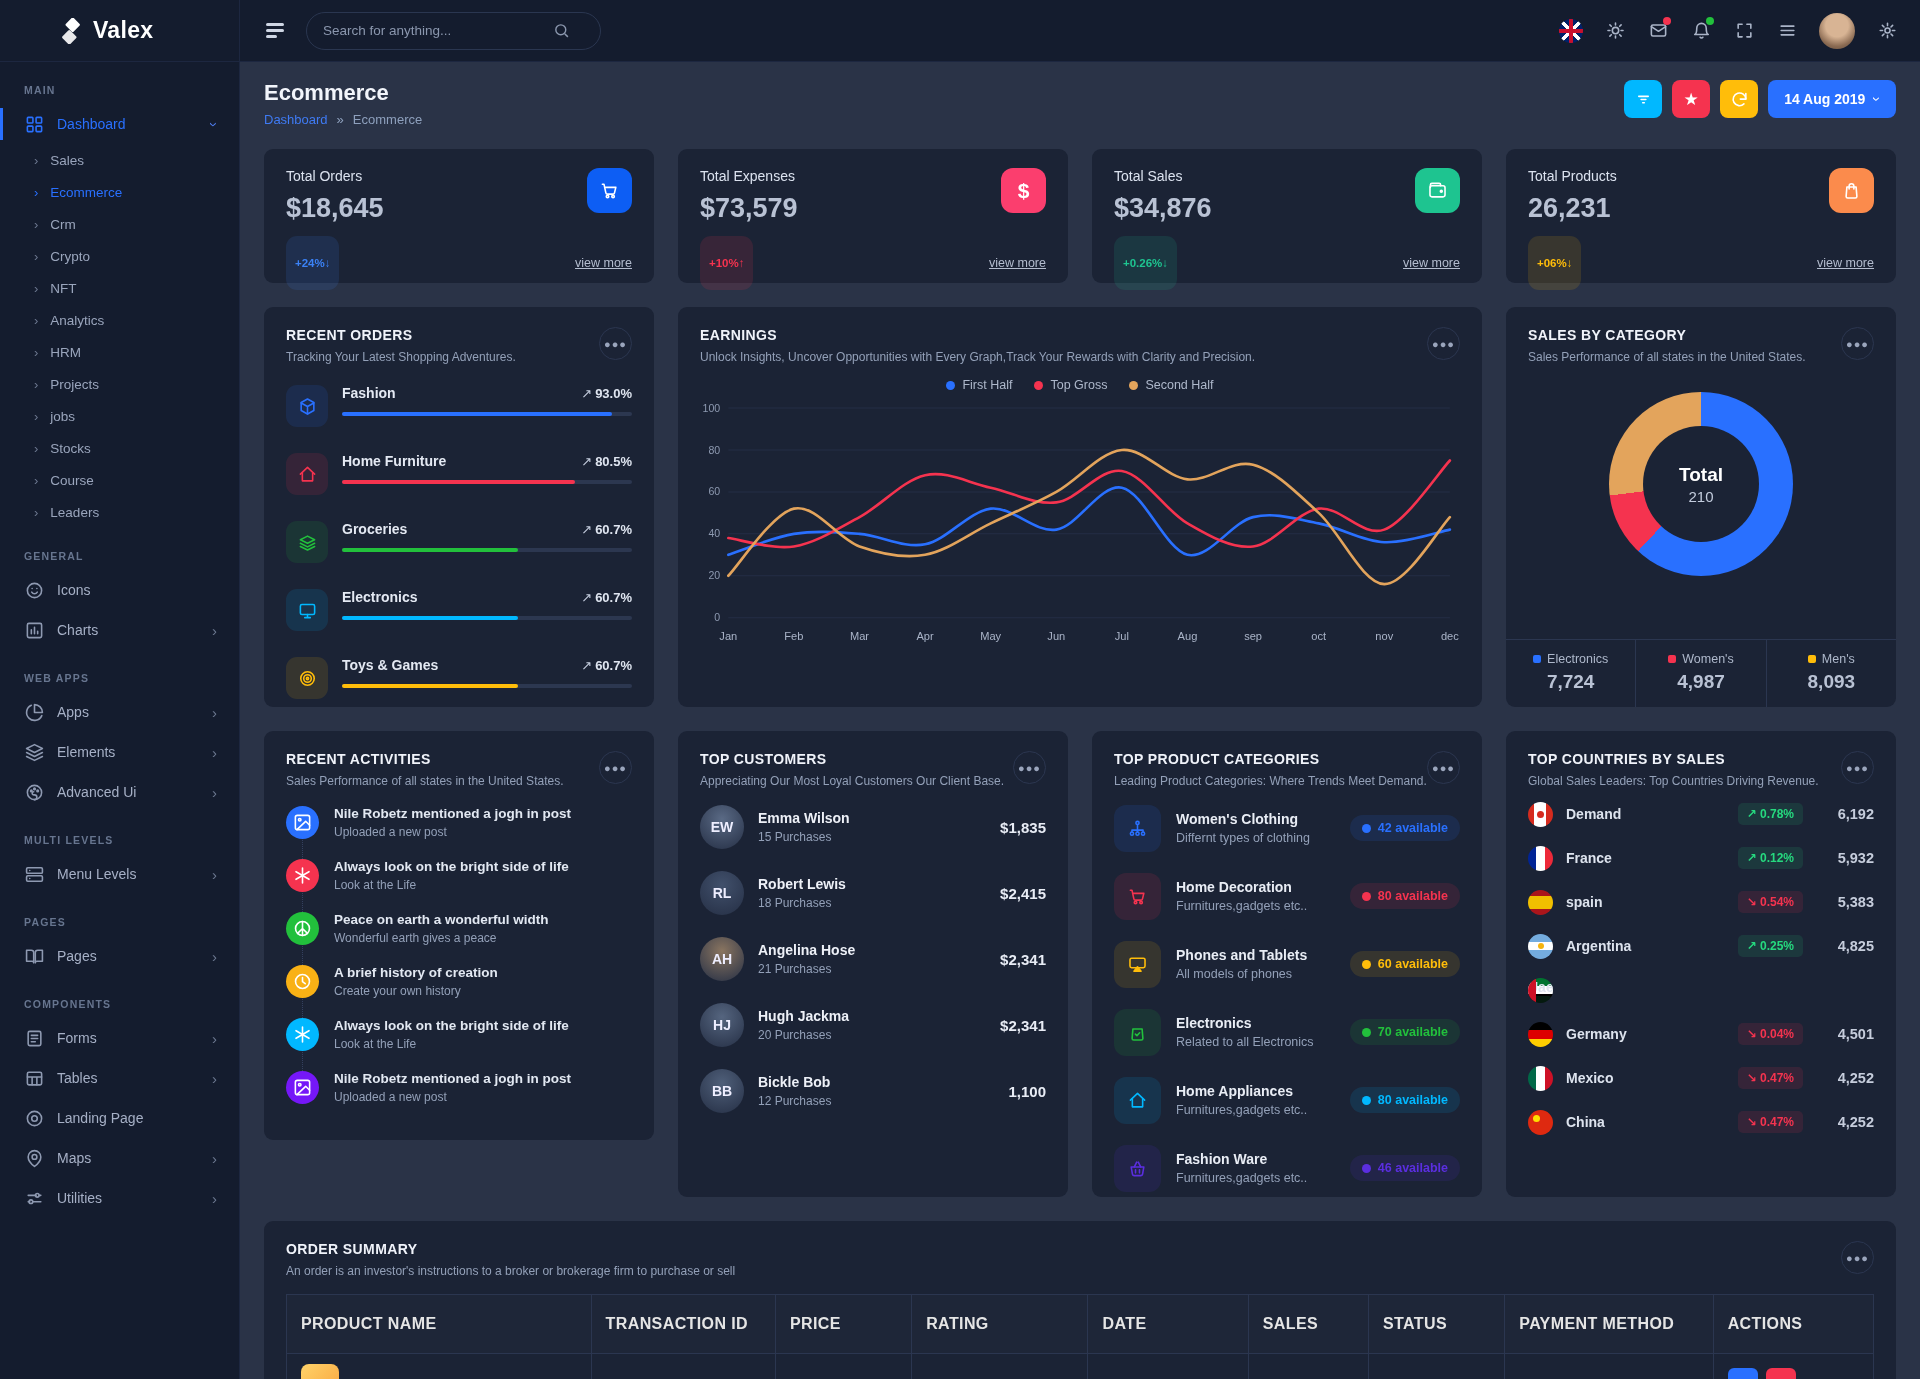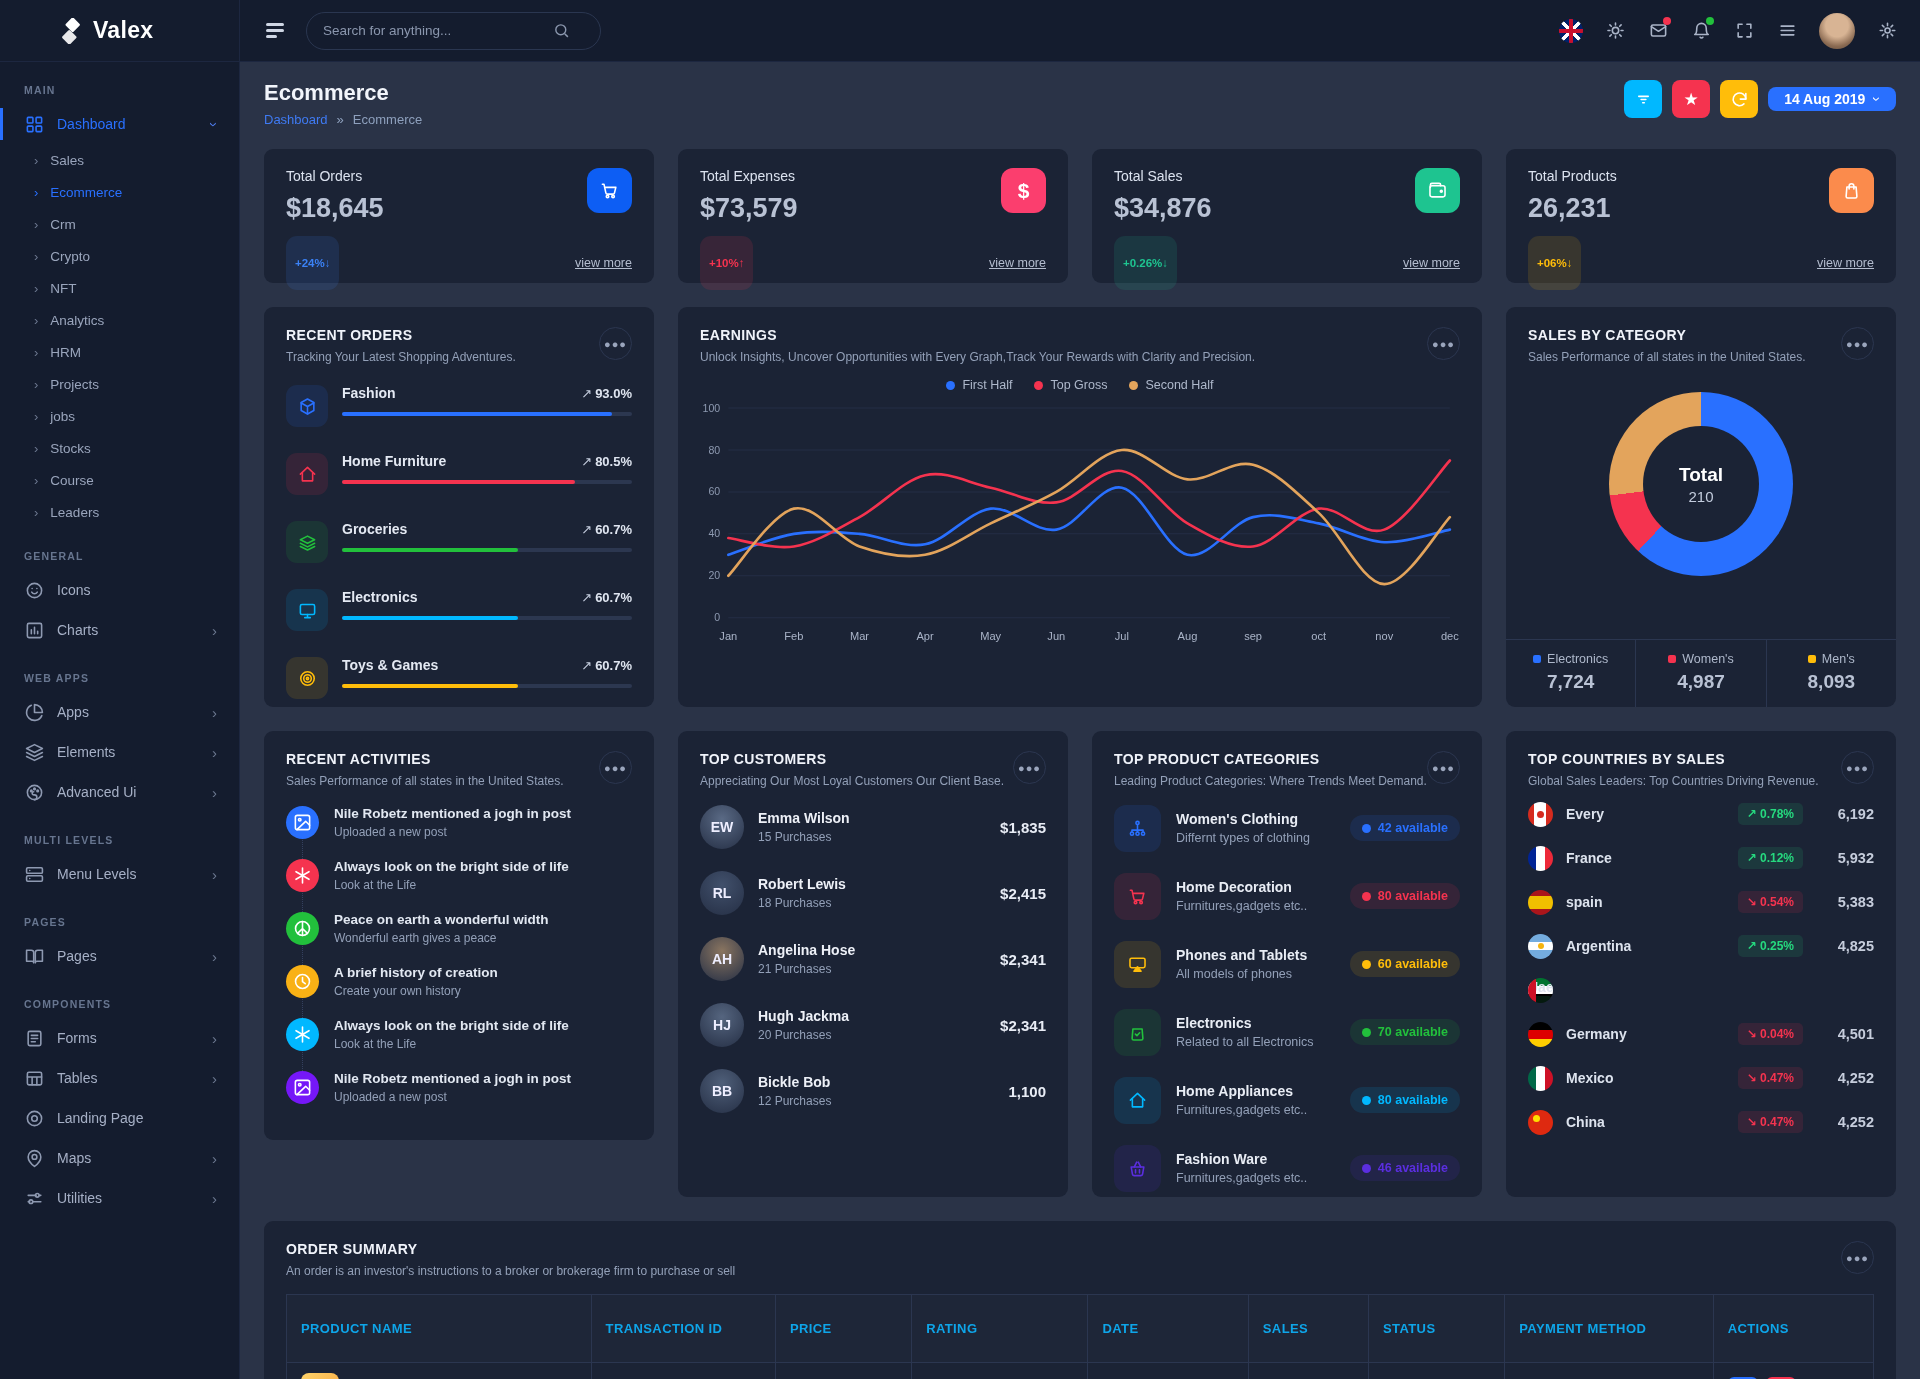--- a/index.html
+++ b/index.html
@@ -47,21 +47,21 @@
     linear-gradient(90deg,transparent 40%,#C8102E 40% 60%,transparent 60%);}
   .avatar{width:36px;height:36px;border-radius:50%;background:radial-gradient(circle at 50% 35%, #d8b494 0 38%, #8a6a52 70%, #5d4a3c);cursor:pointer;}
   
   .main{position:absolute;left:240px;top:62px;right:0;bottom:0;padding:18px 24px 0;overflow:hidden;}
   .page-head{display:flex;align-items:flex-start;justify-content:space-between;margin-bottom:22px;}
   .page-title{font-size:22px;font-weight:700;color:#f2f5fb;}
   .crumb{margin-top:6px;font-size:13px;color:#8ea0bd;display:flex;gap:9px;align-items:center;}
   .crumb .c1{color:#3f7bf4;cursor:pointer;}
   .head-actions{display:flex;gap:10px;align-items:center;}
   .icon-btn{width:38px;height:38px;border-radius:8px;display:flex;align-items:center;justify-content:center;color:#fff;cursor:pointer;border:0;}
-  .date-btn{height:24px;border-radius:8px;background:var(--blue);color:#fff;font-weight:700;font-size:14px;display:flex;align-items:center;gap:10px;padding:0 16px;cursor:pointer;border:0;font-family:inherit;}
+  .date-btn{height:38px;border-radius:8px;background:var(--blue);color:#fff;font-weight:700;font-size:14px;display:flex;align-items:center;gap:10px;padding:0 16px;cursor:pointer;border:0;font-family:inherit;}
   .date-btn .dc{display:inline-block;transform:rotate(90deg);font-size:14px;font-weight:400;}
   
   .grid{display:grid;grid-template-columns:repeat(4,1fr);gap:24px;}
   .card{background:var(--card);border-radius:9px;position:relative;}
   .span2{grid-column:span 2;} .span4{grid-column:span 4;}
   .card-head{display:flex;align-items:flex-start;justify-content:space-between;padding:20px 22px 0;}
   .card-title{font-size:14px;font-weight:700;letter-spacing:.4px;color:#f0f3fa;}
   .card-sub{font-size:12px;color:#93a0b8;margin-top:7px;}
   .dots-btn{width:33px;height:33px;border-radius:50%;border:1px solid #2b3650;color:#9aa5bc;display:flex;align-items:center;justify-content:center;font-size:11px;letter-spacing:1px;cursor:pointer;background:transparent;}
   
@@ -122,21 +122,21 @@
   .cat-badge i{width:9px;height:9px;border-radius:50%;}
   
   .cty-item{display:flex;align-items:center;gap:13px;padding:9.5px 22px;}
   .fl{width:25px;height:25px;border-radius:50%;position:relative;overflow:hidden;flex:none;}
   .fl .dot{position:absolute;border-radius:50%;}
   .cty-n{font-size:14px;font-weight:600;color:#dde3ee;}
   .cty-badge{margin-left:auto;font-size:12px;font-weight:700;padding:4px 9px;border-radius:5px;display:flex;gap:5px;align-items:center;}
   .cty-v{width:58px;text-align:right;font-size:14.5px;font-weight:700;color:#c6cddc;}
   
   .os-table{width:calc(100% - 44px);margin:16px 22px 0;border-collapse:collapse;table-layout:fixed;}
-  .os-table th{border:1px solid #2b3650;background:rgba(255,255,255,.015);font-size:13px;letter-spacing:.4px;color:#0ea5e9;text-align:left;padding:26px 14px;font-weight:700;}
+  .os-table th{border:1px solid #2b3650;background:rgba(255,255,255,.015);font-size:16px;letter-spacing:.4px;color:#e5e5e5;text-align:left;padding:20px 14px;font-weight:700;}
   .os-table td{border:1px solid #2b3650;padding:10px 14px;}
   .os-prod-ico{width:38px;height:38px;border-radius:8px;background:linear-gradient(135deg,#ffd36a,#f9a13a);}
   .os-act{display:flex;gap:8px;}
   .os-act span{width:30px;height:30px;border-radius:6px;}
   svg{display:block;}
 </style>
 </head>
 <body>
 
 <aside class="sidebar">
@@ -935,21 +935,21 @@
           <div class="card-title">TOP COUNTRIES BY SALES</div>
           <div class="card-sub">Global Sales Leaders: Top Countries Driving Revenue.</div>
         </div>
         <button class="dots-btn">●●●</button>
       </div>
       <div id="cty-list" style="margin-top:4px">
   <div class="cty-item">
     <span class="fl" style="background:linear-gradient(90deg,#d52b1e 0 26%,#fff 26% 74%,#d52b1e 74%)">
               <i class="dot" style="background:#d52b1e;width:7px;height:7px;left:9px;top:9px"></i>
             </span>
-    <span class="cty-n">Every</span>
+    <span class="cty-n">Demand</span>
     <span class="cty-badge" style="color:#26d97f;background:rgba(38,217,127,0.12)">↗ 0.78%</span>
     <span class="cty-v">6,192</span>
   </div>
   <div class="cty-item">
     <span class="fl" style="background:linear-gradient(90deg,#002395 0 33%,#fff 33% 66%,#ed2939 66%)"></span>
     <span class="cty-n">France</span>
     <span class="cty-badge" style="color:#26d97f;background:rgba(38,217,127,0.12)">↗ 0.12%</span>
     <span class="cty-v">5,932</span>
   </div>
   <div class="cty-item">

